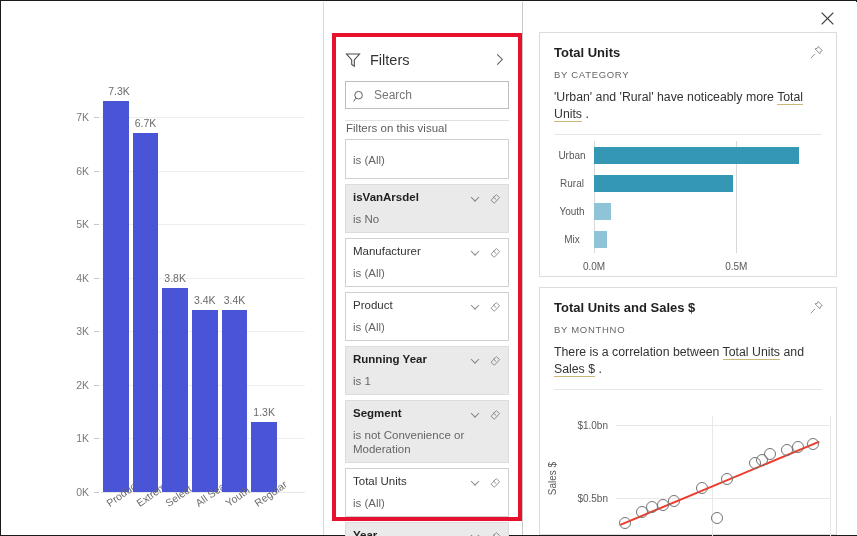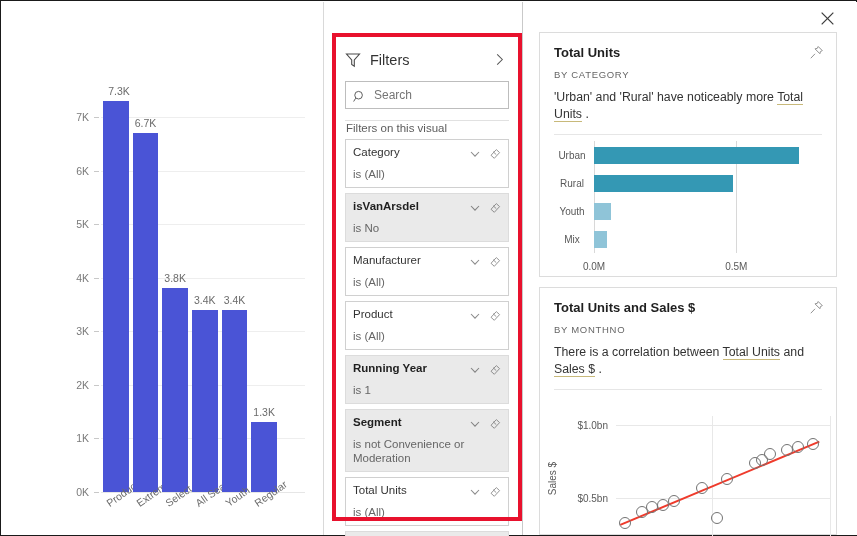--- a/index.html
+++ b/index.html
@@ -163,32 +163,20 @@
       </span>
       <span class="search-text">Search</span>
     </div>
 
     <div class="divider"></div>
 
     <div class="section-label">Filters on this visual</div>
 
     <div id="filter-cards">
         <div class="filter-card">
-          <div class="fc-row">
-            <span class="fc-field">Category</span>
-            <span class="fc-icons">
-              <span class="ico"><svg viewBox="0 0 12 12" width="12" height="12">
-                  <path d="M2 4 L6 8.2 L10 4" fill="none" stroke="#444" stroke-width="1.05"></path>
-                </svg></span>
-              <span class="ico"><svg viewBox="0 0 12 12" width="12" height="12">
-                  <path d="M7.3 1.6 L10.6 4.6 L5.3 10.3 L2.0 7.3 Z" fill="none" stroke="#555" stroke-width="1"></path>
-                  <line x1="4.0" y1="3.6" x2="7.3" y2="6.7" stroke="#555" stroke-width="1"></line>
-                </svg></span>
-            </span>
-          </div>
           <div class="fc-cond">is (All)</div>
         </div>
         <div class="filter-card applied">
           <div class="fc-row">
             <span class="fc-field">isVanArsdel</span>
             <span class="fc-icons">
               <span class="ico"><svg viewBox="0 0 12 12" width="12" height="12">
                   <path d="M2 4 L6 8.2 L10 4" fill="none" stroke="#444" stroke-width="1.05"></path>
                 </svg></span>
               <span class="ico"><svg viewBox="0 0 12 12" width="12" height="12">

